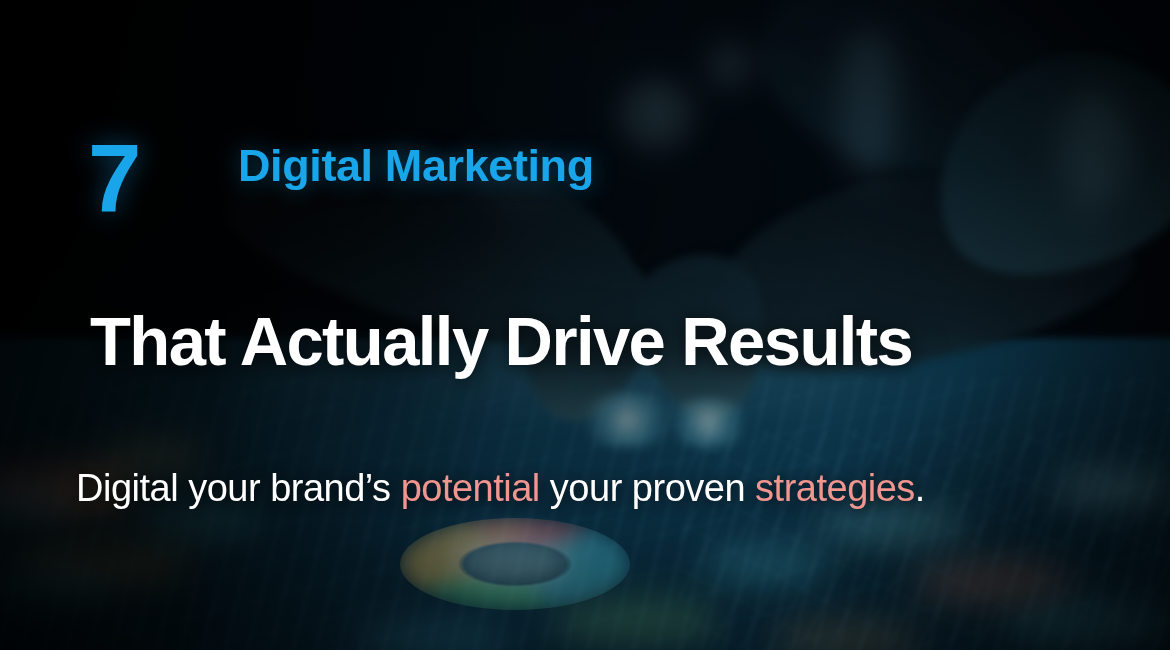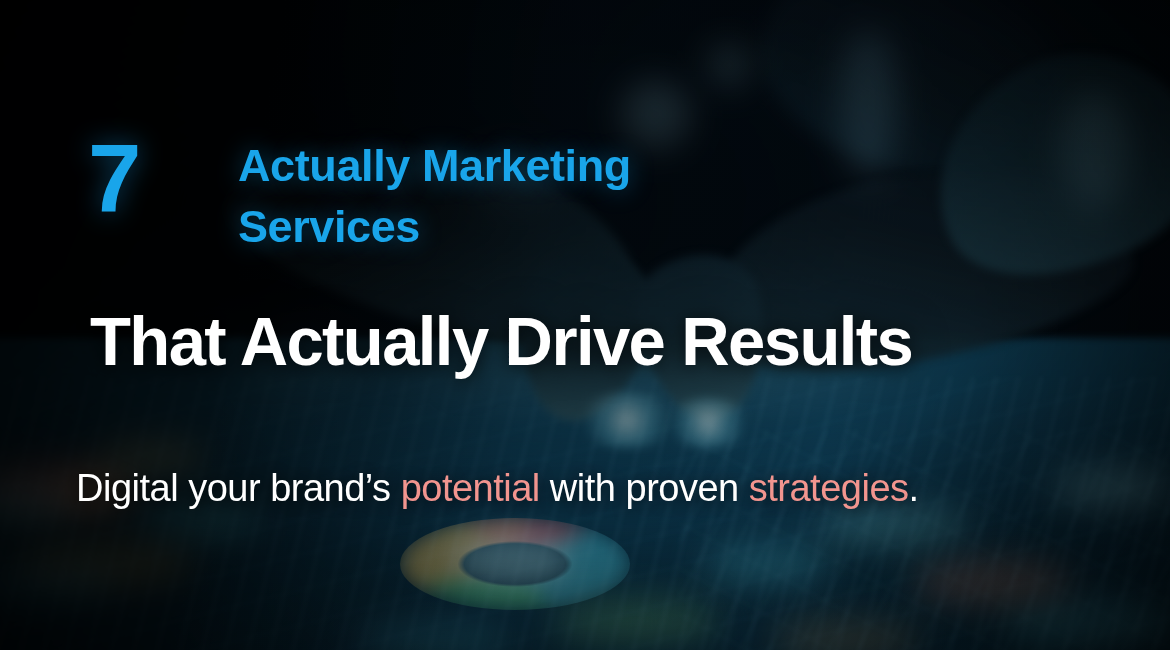--- a/index.html
+++ b/index.html
@@ -299,25 +299,24 @@
 
     <div class="scrim"></div>
     <div class="vignette"></div>
   </div>
 
   <div class="content">
 
     <div class="eyebrow-row">
       <div class="big-number">7</div>
       <div class="eyebrow-lines">
-        <div>Actually Marketing</div>
-        <div>Services</div>
+        <div>Digital Marketing</div>
       </div>
     </div>
 
     <div class="headline">That Actually Drive Results</div>
 
     <div class="subhead">
-      <span>Digital your brand’s </span><span class="hl">potential</span><span> with proven </span><span class="hl">strategies</span><span>.</span>
+      <span>Digital your brand’s </span><span class="hl">potential</span><span> your proven </span><span class="hl">strategies</span><span>.</span>
     </div>
 
   </div>
 </div>
 
 </body></html>

